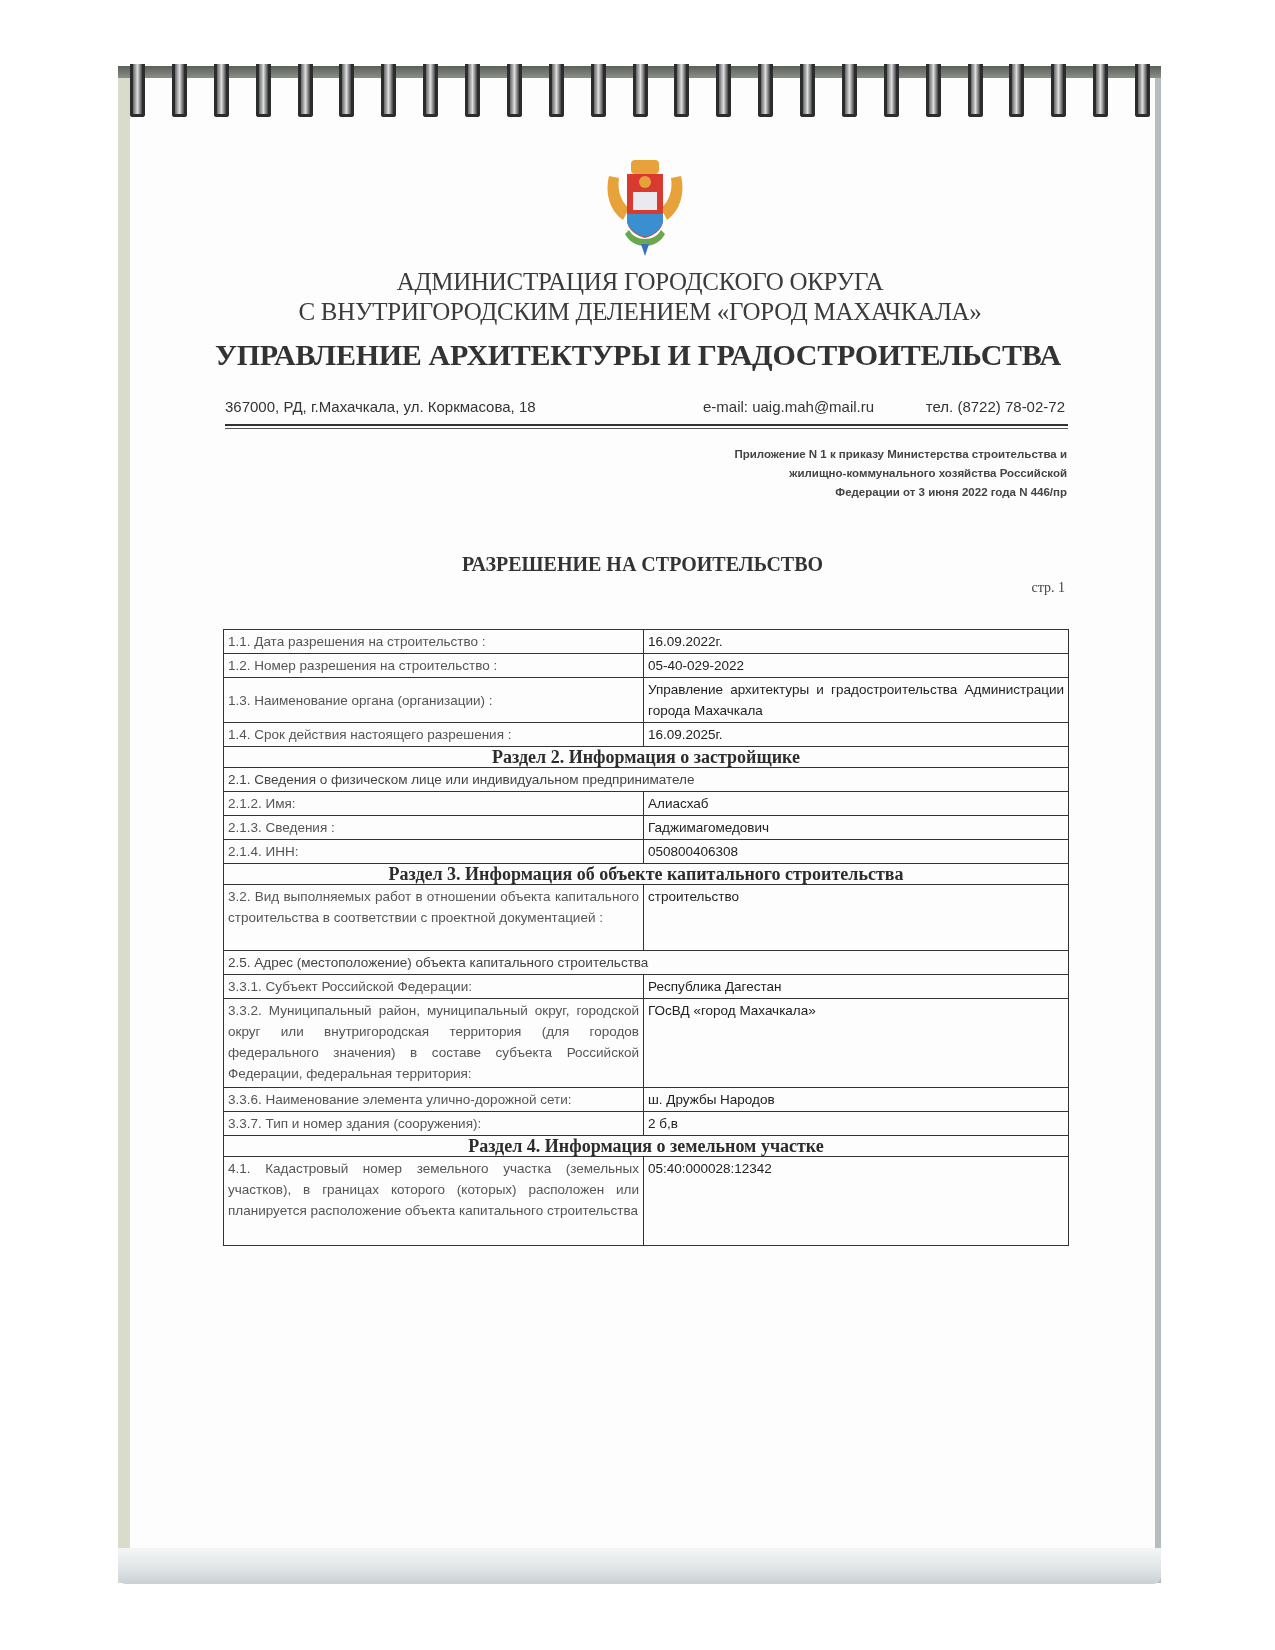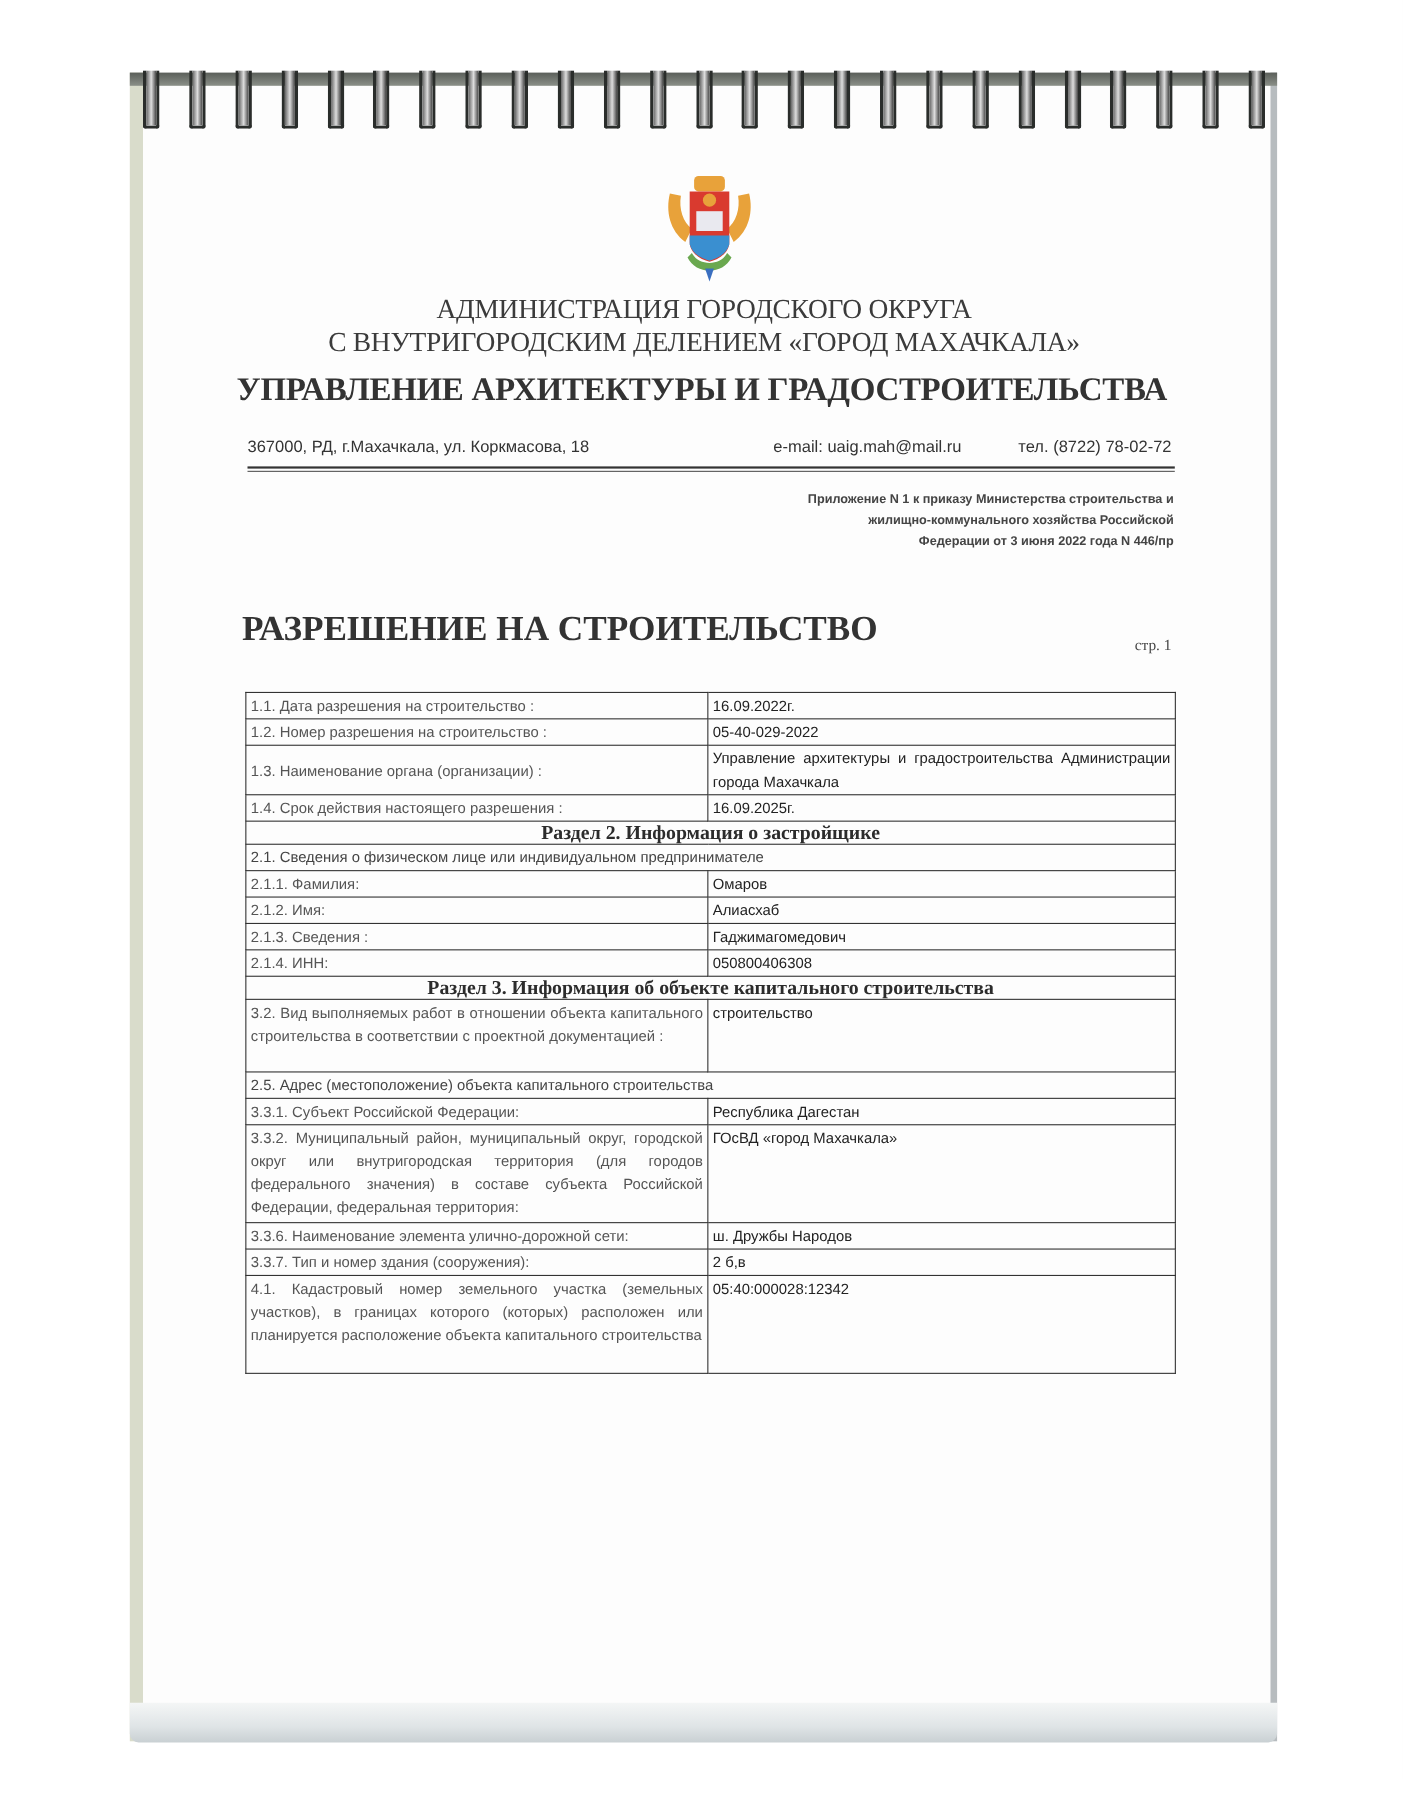--- a/index.html
+++ b/index.html
@@ -49,22 +49,22 @@
   .contact-row .addr { position:absolute; left:0; top:0; }
   .contact-row .email { position:absolute; left:478px; top:0; }
   .contact-row .phone { position:absolute; right:0; top:0; }
   .rule1 { position:absolute; left:225px; width:843px; top:424px; height:2px; background:#333; }
   .rule2 { position:absolute; left:225px; width:843px; top:428px; height:1px; background:#555; }
   .annex {
     position:absolute; right:208px; top:445px; width:380px; text-align:right;
     font-family:"Liberation Sans", sans-serif; font-size:11.5px; font-weight:bold; color:#444; line-height:19px;
   }
   .doc-title {
-    position:absolute; left:220px; width:845px; top:553px; 
-    font-size:32px; font-weight:bold; color:#333;
+    position:absolute; left:220px; width:845px; top:553px; text-align:center;
+    font-size:20px; font-weight:bold; color:#333;
   }
   .page-num {
     position:absolute; right:210px; top:580px; font-size:14px; color:#444;
   }
   table.permit {
     position:absolute; left:223px; top:629px; width:846px; border-collapse:collapse;
     font-family:"Liberation Sans", sans-serif; font-size:13.5px; color:#2b2b2b;
   }
   table.permit td {
     border:1.5px solid #333; padding:1px 4px; vertical-align:top; line-height:21px;
@@ -165,24 +165,20 @@
     <td class="value">16.09.2025г.</td>
   </tr>
 
   <tr>
     <td class="section" colspan="2">Раздел 2. Информация о застройщике</td>
   </tr>
   <tr>
     <td class="span" colspan="2">2.1. Сведения о физическом лице или индивидуальном предпринимателе</td>
   </tr>
   <tr>
-    <td class="label">2.1.1. Фамилия:</td>
-    <td class="value">Омаров</td>
-  </tr>
-  <tr>
     <td class="label">2.1.2. Имя:</td>
     <td class="value">Алиасхаб</td>
   </tr>
   <tr>
     <td class="label">2.1.3. Сведения :</td>
     <td class="value">Гаджимагомедович</td>
   </tr>
   <tr>
     <td class="label">2.1.4. ИНН:</td>
     <td class="value">050800406308</td>
@@ -209,17 +205,20 @@
   <tr>
     <td class="label">3.3.6. Наименование элемента улично-дорожной сети:</td>
     <td class="value">ш. Дружбы Народов</td>
   </tr>
   <tr>
     <td class="label">3.3.7. Тип и номер здания (сооружения):</td>
     <td class="value">2 б,в</td>
   </tr>
 
   <tr>
+    <td class="section" colspan="2">Раздел 4. Информация о земельном участке</td>
+  </tr>
+  <tr>
     <td class="label tall4">4.1. Кадастровый номер земельного участка (земельных участков), в границах которого (которых) расположен или планируется расположение объекта капитального строительства</td>
     <td class="value">05:40:000028:12342</td>
   </tr>
 </tbody>
   </table>
 
 </body></html>

